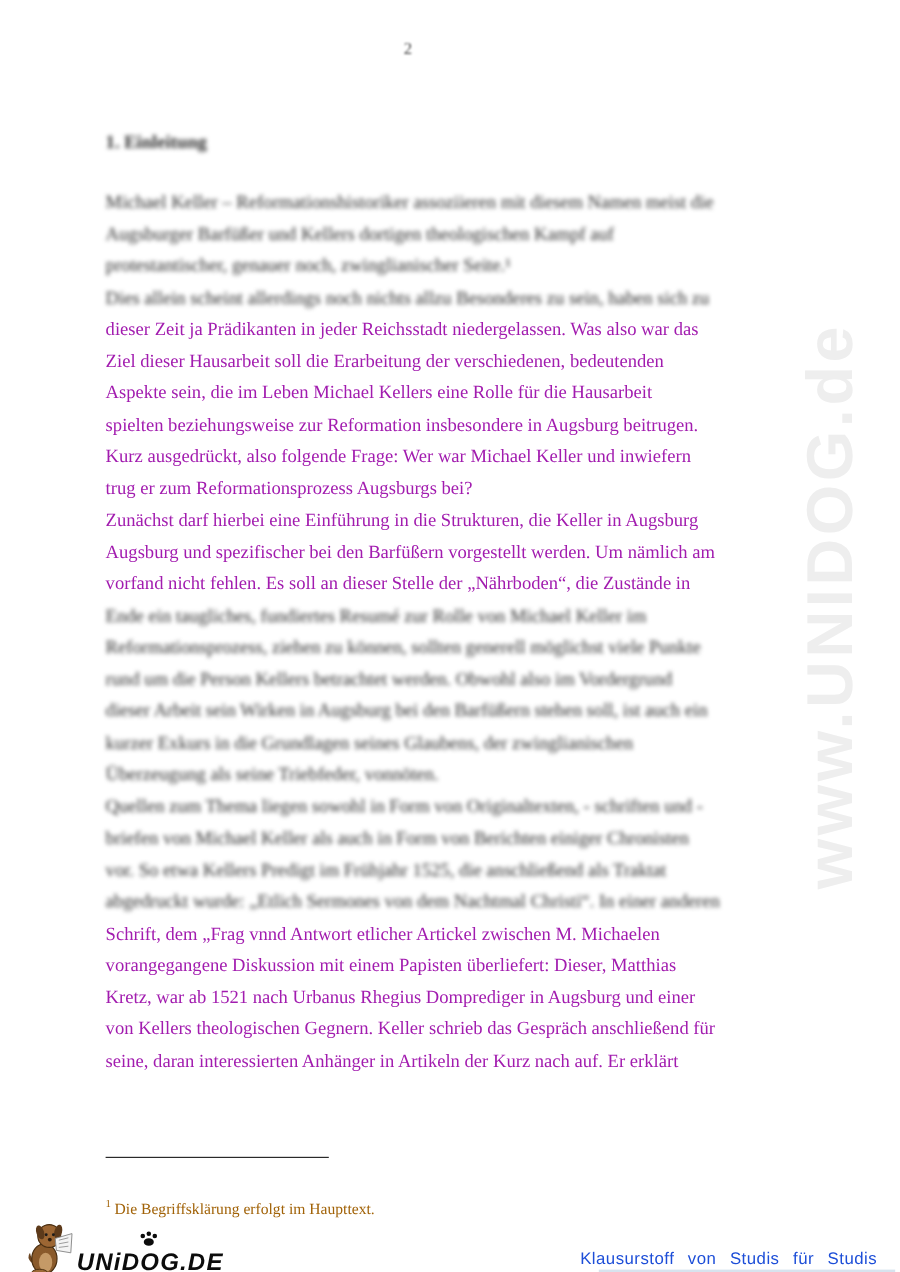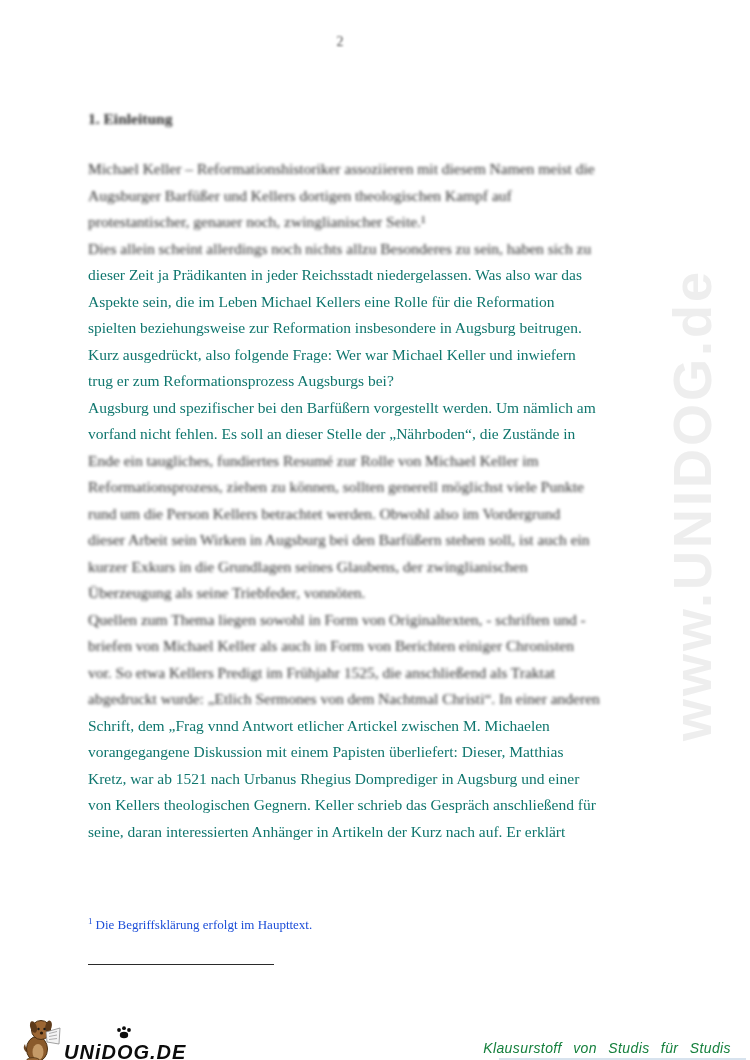--- a/index.html
+++ b/index.html
@@ -43,34 +43,34 @@
   }
 
   .body-lines {
     position: absolute; left: 88px; top: 156px;
     z-index: 1;
   }
   .line {
     line-height: 26.5px;
     font-size: 15.5px;
     white-space: nowrap;
-    color: #0f766e;
+    color: #a21caf;
   }
   .blur { filter: blur(1.7px); color: #2e2e2e; }
 
   .footnote-rule {
     position: absolute; left: 88px; top: 964px;
     width: 186px; height: 0;
     border-top: 1.5px solid #2a2a2a;
     filter: blur(0.4px);
     z-index: 1;
   }
   .footnote {
-    position: absolute; left: 88px; top: 916px;
-    font-size: 13px; color: #1d4ed8;
+    position: absolute; left: 88px; top: 998px;
+    font-size: 13px; color: #a16207;
     z-index: 1;
   }
   .footnote sup { font-size: 9px; margin-right: 3px; }
 
   .footer { position: absolute; left: 0; top: 1014px; width: 746px; height: 58px; z-index: 2; }
   .logo {
     position: absolute; left: 22px; top: 4px;
     display: flex; align-items: flex-end;
   }
   .dog-svg { display: block; }
@@ -78,23 +78,22 @@
   .paw-svg { position: absolute; left: 52px; top: -6px; }
   .logo-text {
     font-family: "Liberation Sans", "DejaVu Sans", sans-serif;
     font-weight: 800; font-style: italic;
     font-size: 20px; letter-spacing: 1px;
     color: #0c0c0c;
   }
   .tagline {
     position: absolute; right: 15px; top: 26px;
     font-family: "Liberation Sans", "DejaVu Sans", sans-serif;
-    font-style: italic;
     font-size: 14px;
-    color: #15803d;
+    color: #1d4ed8;
     word-spacing: 7px; letter-spacing: 0.4px;
     filter: blur(0.3px);
   }
   .tagline-underline {
     position: absolute; right: 0; top: 44px;
     width: 247px; height: 1.5px;
     background: #d7e3ee;
   }
 </style>
 </head>
@@ -107,24 +106,26 @@
   <div class="page-number">2</div>
 
   <div class="heading blur">1. Einleitung</div>
 
   <div class="body-lines" id="body-lines">
       <div class="line blur">Michael Keller – Reformationshistoriker assoziieren mit diesem Namen meist die</div>
       <div class="line blur">Augsburger Barfüßer und Kellers dortigen theologischen Kampf auf</div>
       <div class="line blur">protestantischer, genauer noch, zwinglianischer Seite.¹</div>
       <div class="line blur">Dies allein scheint allerdings noch nichts allzu Besonderes zu sein, haben sich zu</div>
       <div class="line">dieser Zeit ja Prädikanten in jeder Reichsstadt niedergelassen. Was also war das</div>
-      <div class="line">Aspekte sein, die im Leben Michael Kellers eine Rolle für die Reformation</div>
+      <div class="line">Ziel dieser Hausarbeit soll die Erarbeitung der verschiedenen, bedeutenden</div>
+      <div class="line">Aspekte sein, die im Leben Michael Kellers eine Rolle für die Hausarbeit</div>
       <div class="line">spielten beziehungsweise zur Reformation insbesondere in Augsburg beitrugen.</div>
       <div class="line">Kurz ausgedrückt, also folgende Frage: Wer war Michael Keller und inwiefern</div>
       <div class="line">trug er zum Reformationsprozess Augsburgs bei?</div>
+      <div class="line">Zunächst darf hierbei eine Einführung in die Strukturen, die Keller in Augsburg</div>
       <div class="line">Augsburg und spezifischer bei den Barfüßern vorgestellt werden. Um nämlich am</div>
       <div class="line">vorfand nicht fehlen. Es soll an dieser Stelle der „Nährboden“, die Zustände in</div>
       <div class="line blur">Ende ein taugliches, fundiertes Resumé zur Rolle von Michael Keller im</div>
       <div class="line blur">Reformationsprozess, ziehen zu können, sollten generell möglichst viele Punkte</div>
       <div class="line blur">rund um die Person Kellers betrachtet werden. Obwohl also im Vordergrund</div>
       <div class="line blur">dieser Arbeit sein Wirken in Augsburg bei den Barfüßern stehen soll, ist auch ein</div>
       <div class="line blur">kurzer Exkurs in die Grundlagen seines Glaubens, der zwinglianischen</div>
       <div class="line blur">Überzeugung als seine Triebfeder, vonnöten.</div>
       <div class="line blur">Quellen zum Thema liegen sowohl in Form von Originaltexten, - schriften und -</div>
       <div class="line blur">briefen von Michael Keller als auch in Form von Berichten einiger Chronisten</div>

